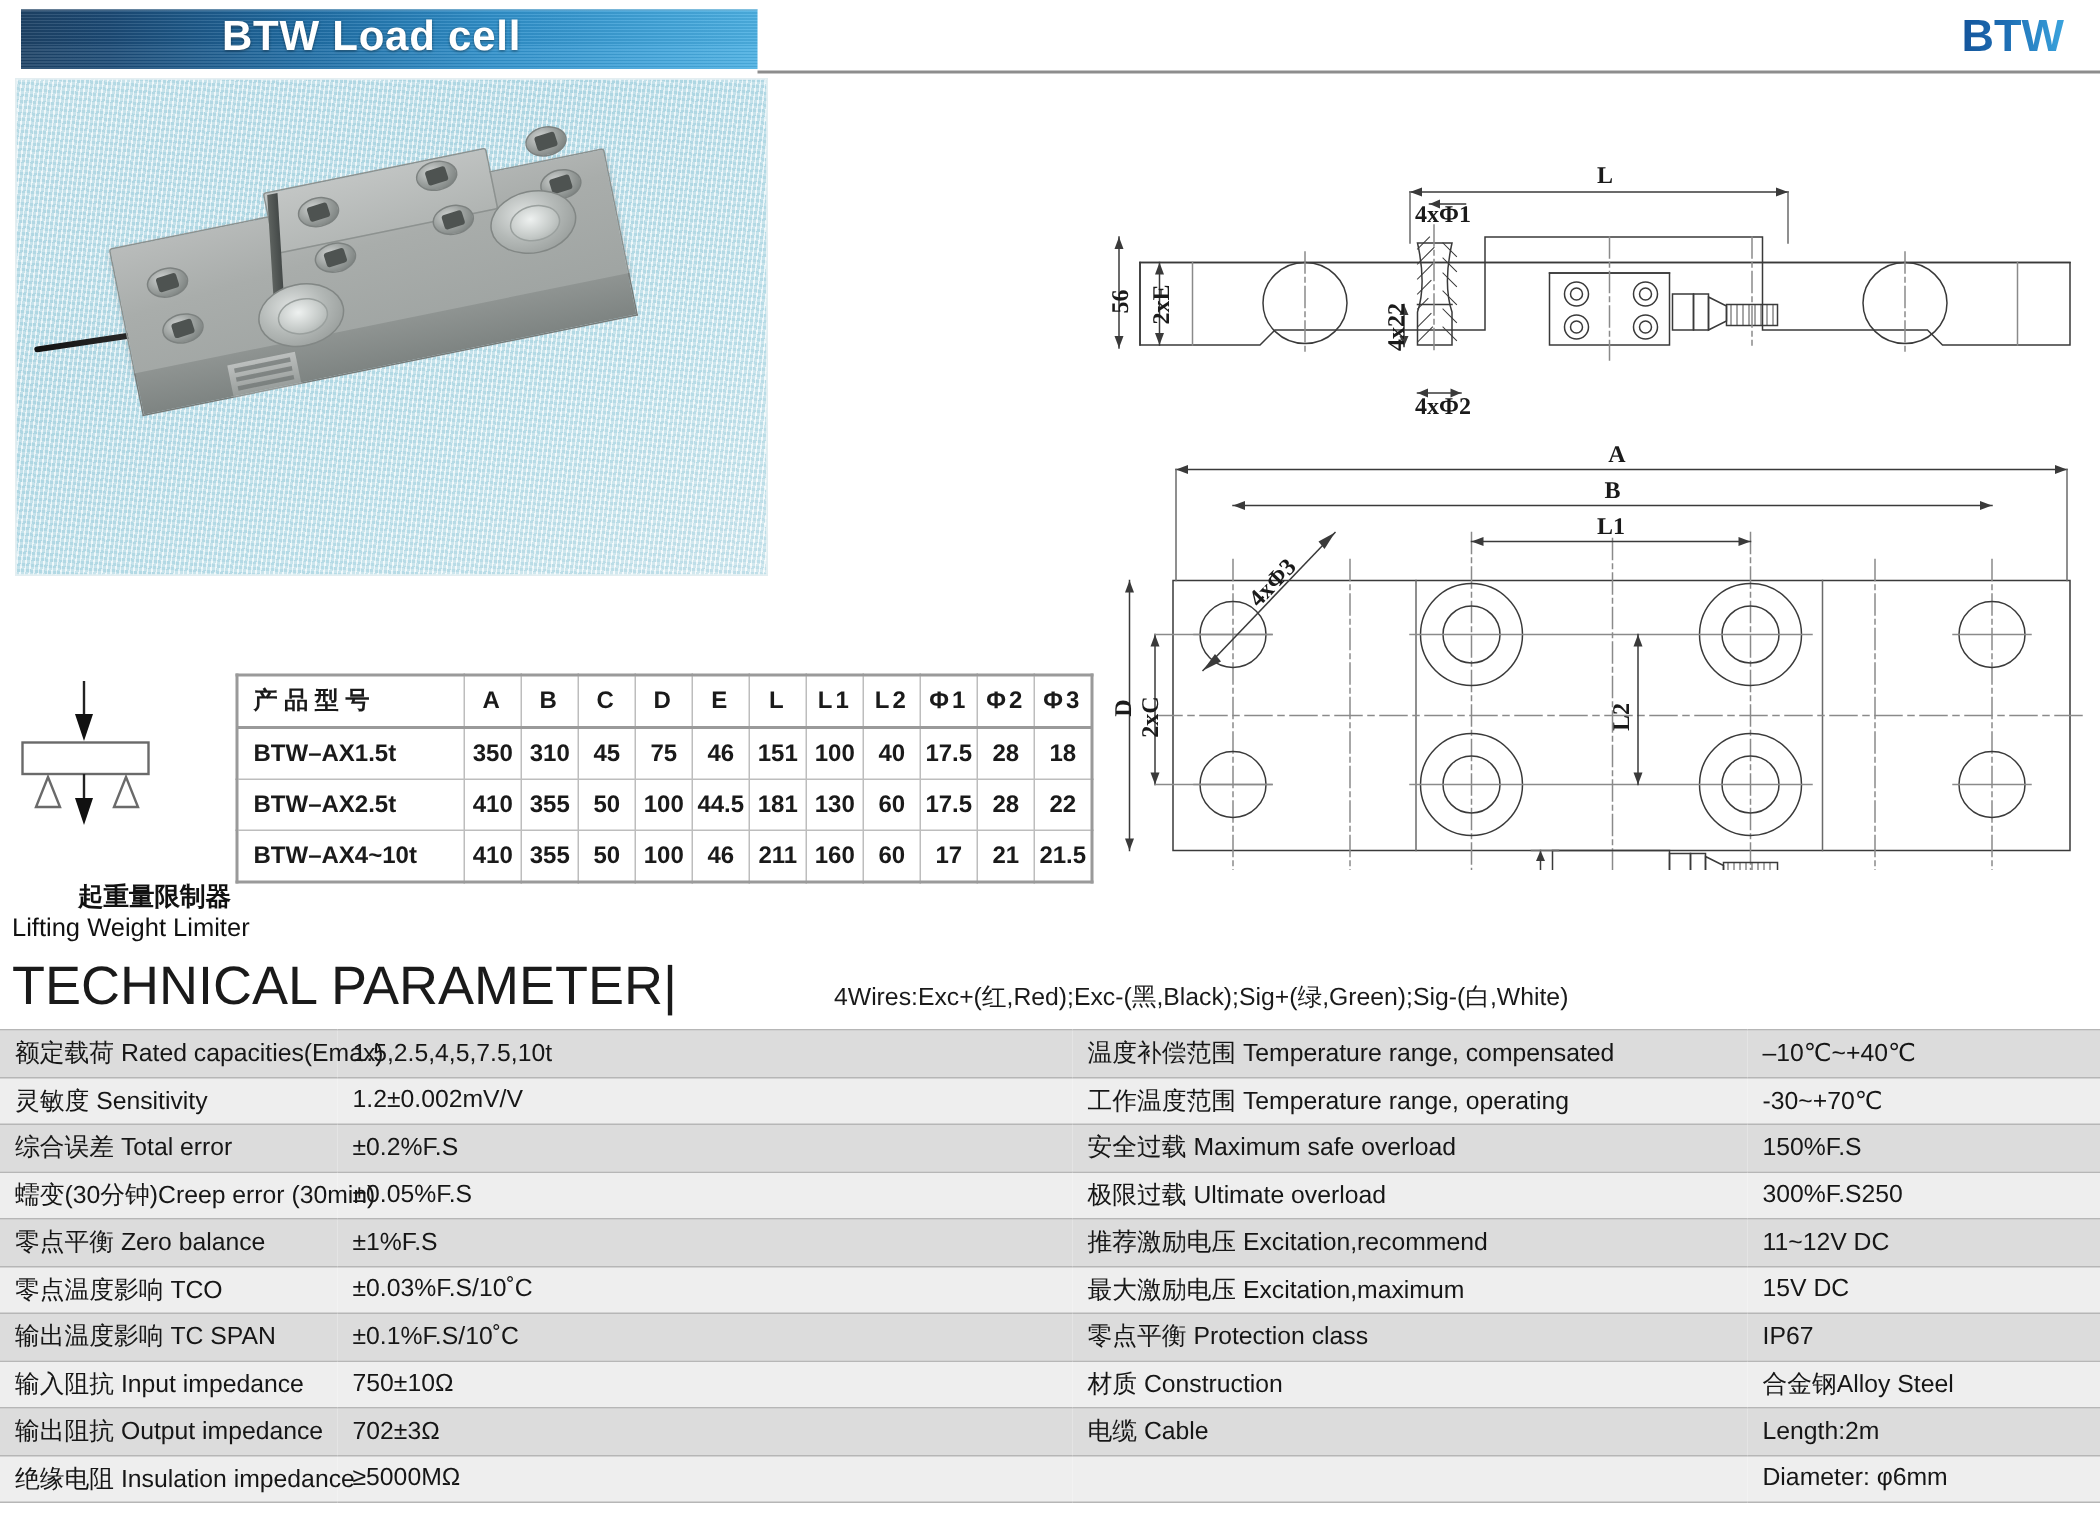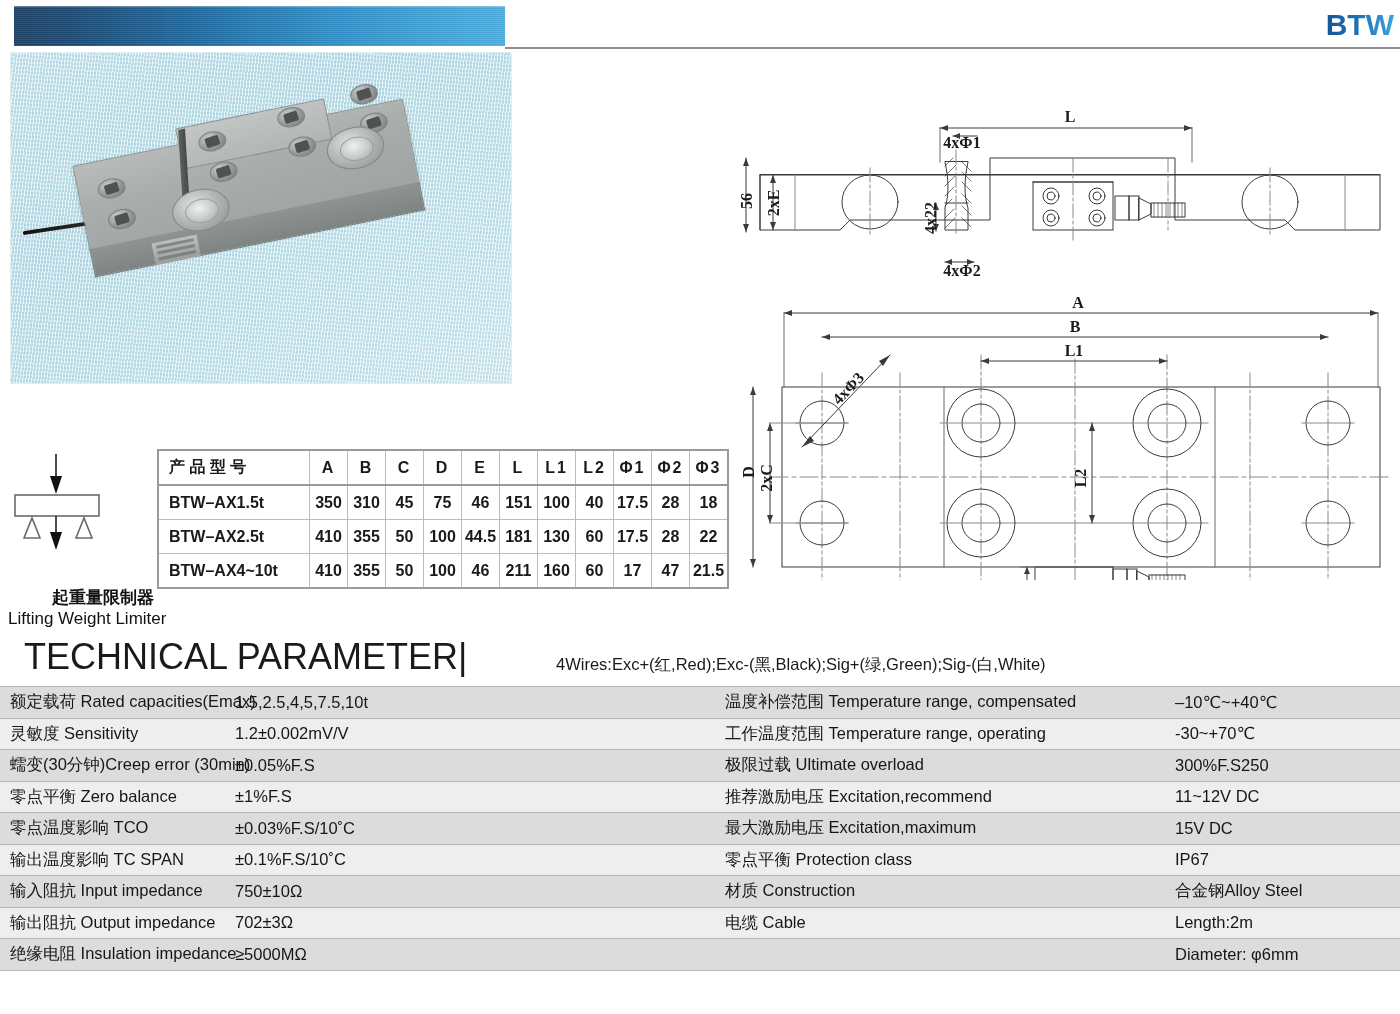--- a/index.html
+++ b/index.html
@@ -20,21 +20,21 @@
     background:repeating-linear-gradient(0deg,rgba(255,255,255,.10) 0px,rgba(255,255,255,.10) 1px,rgba(0,0,0,.05) 1px,rgba(0,0,0,.05) 2px);
     pointer-events:none;
   }
   .header-title{
     position:absolute;left:148px;top:8px;z-index:3;
     font-size:28px;font-weight:bold;color:#ffffff;letter-spacing:.5px;
     text-shadow:0 1px 2px rgba(0,0,0,.45);
   }
   .header-rule{position:absolute;left:505px;top:47px;width:895px;height:2px;background:#8d8d8d;}
   .header-logo{
-    position:absolute;right:6px;top:8px;font-size:30px;font-weight:bold;
+    position:absolute;right:24px;top:8px;font-size:30px;font-weight:bold;
     background:linear-gradient(90deg,#14559b 0%,#1e6fb5 45%,#3aa3dd 100%);
     -webkit-background-clip:text;background-clip:text;color:#1e6fb5;
     -webkit-text-fill-color:transparent;
   }
   
   .photo{
     position:absolute;left:10px;top:52px;width:500px;height:330px;
     background:
       repeating-linear-gradient(97deg,rgba(255,255,255,.55) 0px,rgba(255,255,255,.55) 1px,rgba(150,200,215,.30) 1px,rgba(150,200,215,.30) 3px),
       repeating-linear-gradient(4deg,rgba(255,255,255,.35) 0px,rgba(255,255,255,.35) 2px,rgba(160,205,220,.25) 2px,rgba(160,205,220,.25) 4px),
@@ -115,21 +115,21 @@
   
   .drawings{position:absolute;left:740px;top:100px;width:660px;height:480px;}
   .drawings svg{display:block;}
   
   .sub-title{position:absolute;left:8px;top:588px;}
   .sub-title .cn{font-size:17px;font-weight:bold;line-height:20px;color:#111;margin-left:44px;}
   .sub-title .en{font-size:17px;line-height:21px;color:#111;}
   .tech-head{position:absolute;left:8px;top:636px;width:1390px;height:42px;}
   .tech-head .big{
     font-size:36px;font-weight:normal;letter-spacing:0px;color:#1a1a1a;
-    position:absolute;left:16px;top:0;white-space:nowrap;
+    position:absolute;left:0;top:0;white-space:nowrap;
   }
   .tech-head .wires{
     position:absolute;left:548px;top:18px;font-size:16.5px;color:#1a1a1a;white-space:nowrap;
   }
   
   .spec{
     position:absolute;left:0;top:686px;width:1400px;border-collapse:collapse;
     table-layout:fixed;
   }
   .spec tr{height:31.5px;}
@@ -145,20 +145,21 @@
   .spec .c-rlab{width:450px;}
   .spec .c-rval{width:235px;}
   .spec .cn{font-weight:normal;}
   .spec .overload-extra{display:inline-block;}
 </style>
 </head>
 <body>
 
 <div class="header">
   <div class="header-band"></div>
+  <div class="header-title">BTW  Load cell</div>
   <div class="header-rule"></div>
   <div class="header-logo">BTW</div>
 </div>
 
 <div class="photo">
   <div class="cell-body">
     <div class="cable"></div>
     <div class="cell-top"></div>
     <div class="cell-riser"></div>
     <div class="cell-groove"></div>
@@ -245,21 +246,21 @@
       <td class="model">BTW–AX4~10t</td>
       <td class="num">410</td>
       <td class="num">355</td>
       <td class="num">50</td>
       <td class="num">100</td>
       <td class="num">46</td>
       <td class="num">211</td>
       <td class="num">160</td>
       <td class="num">60</td>
       <td class="num">17</td>
-      <td class="num">47</td>
+      <td class="num">21</td>
       <td class="num">21.5</td>
     </tr>
   </tbody>
 </table>
 
 <div class="drawings">
   <svg width="660" height="480" viewBox="0 0 660 480">
     <g stroke="#3a3a3a" fill="none" stroke-width="1" stroke-linecap="square">
 
       <g>
@@ -484,20 +485,26 @@
       <td class="cn">温度补偿范围 Temperature range, compensated</td>
       <td>–10℃~+40℃</td>
     </tr>
     <tr>
       <td class="cn">灵敏度 Sensitivity</td>
       <td>1.2±0.002mV/V</td>
       <td class="cn">工作温度范围 Temperature range, operating</td>
       <td>-30~+70℃</td>
     </tr>
     <tr>
+      <td class="cn">综合误差 Total error</td>
+      <td>±0.2%F.S</td>
+      <td class="cn">安全过载 Maximum safe overload</td>
+      <td>150%F.S</td>
+    </tr>
+    <tr>
       <td class="cn">蠕变(30分钟)Creep error (30min)</td>
       <td>±0.05%F.S</td>
       <td class="cn">极限过载 Ultimate overload</td>
       <td>
         <span>300%F.S</span><span class="overload-extra">250</span>
       </td>
     </tr>
     <tr>
       <td class="cn">零点平衡 Zero balance</td>
       <td>±1%F.S</td>

